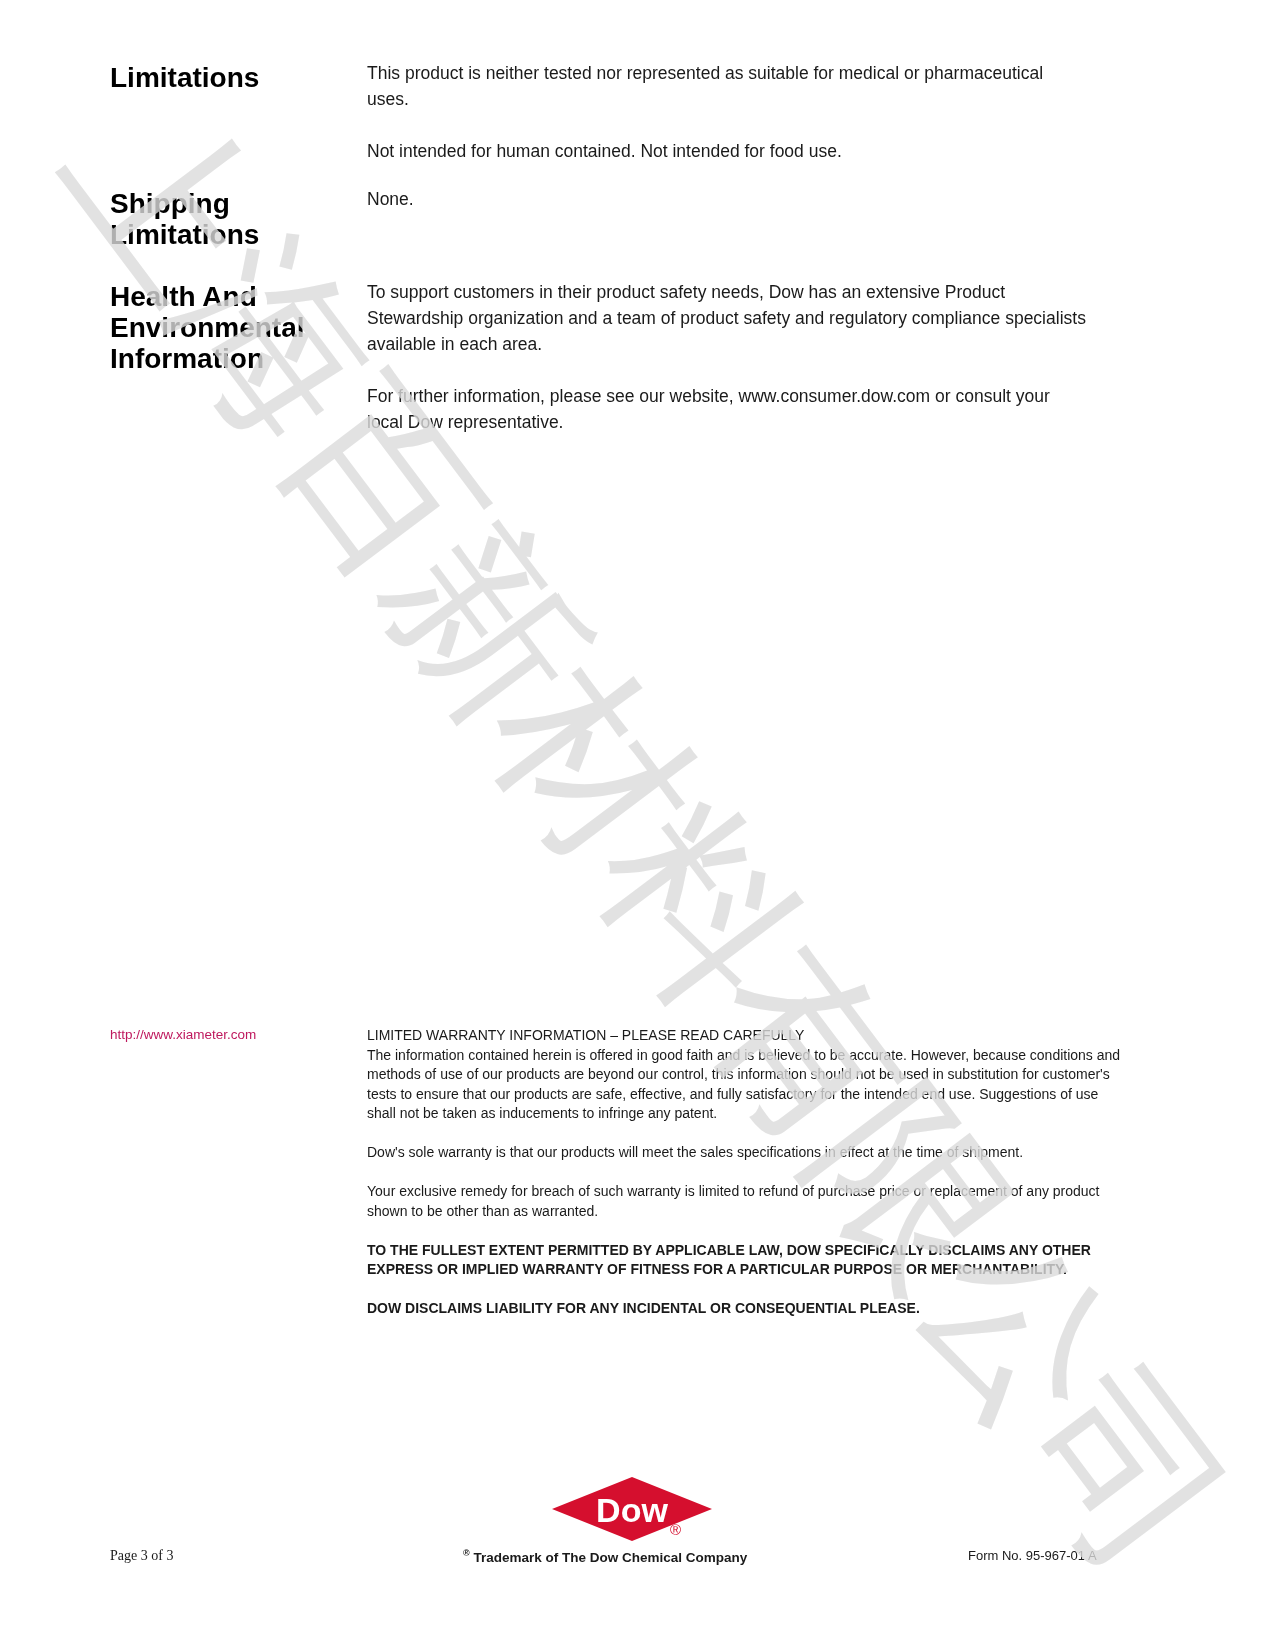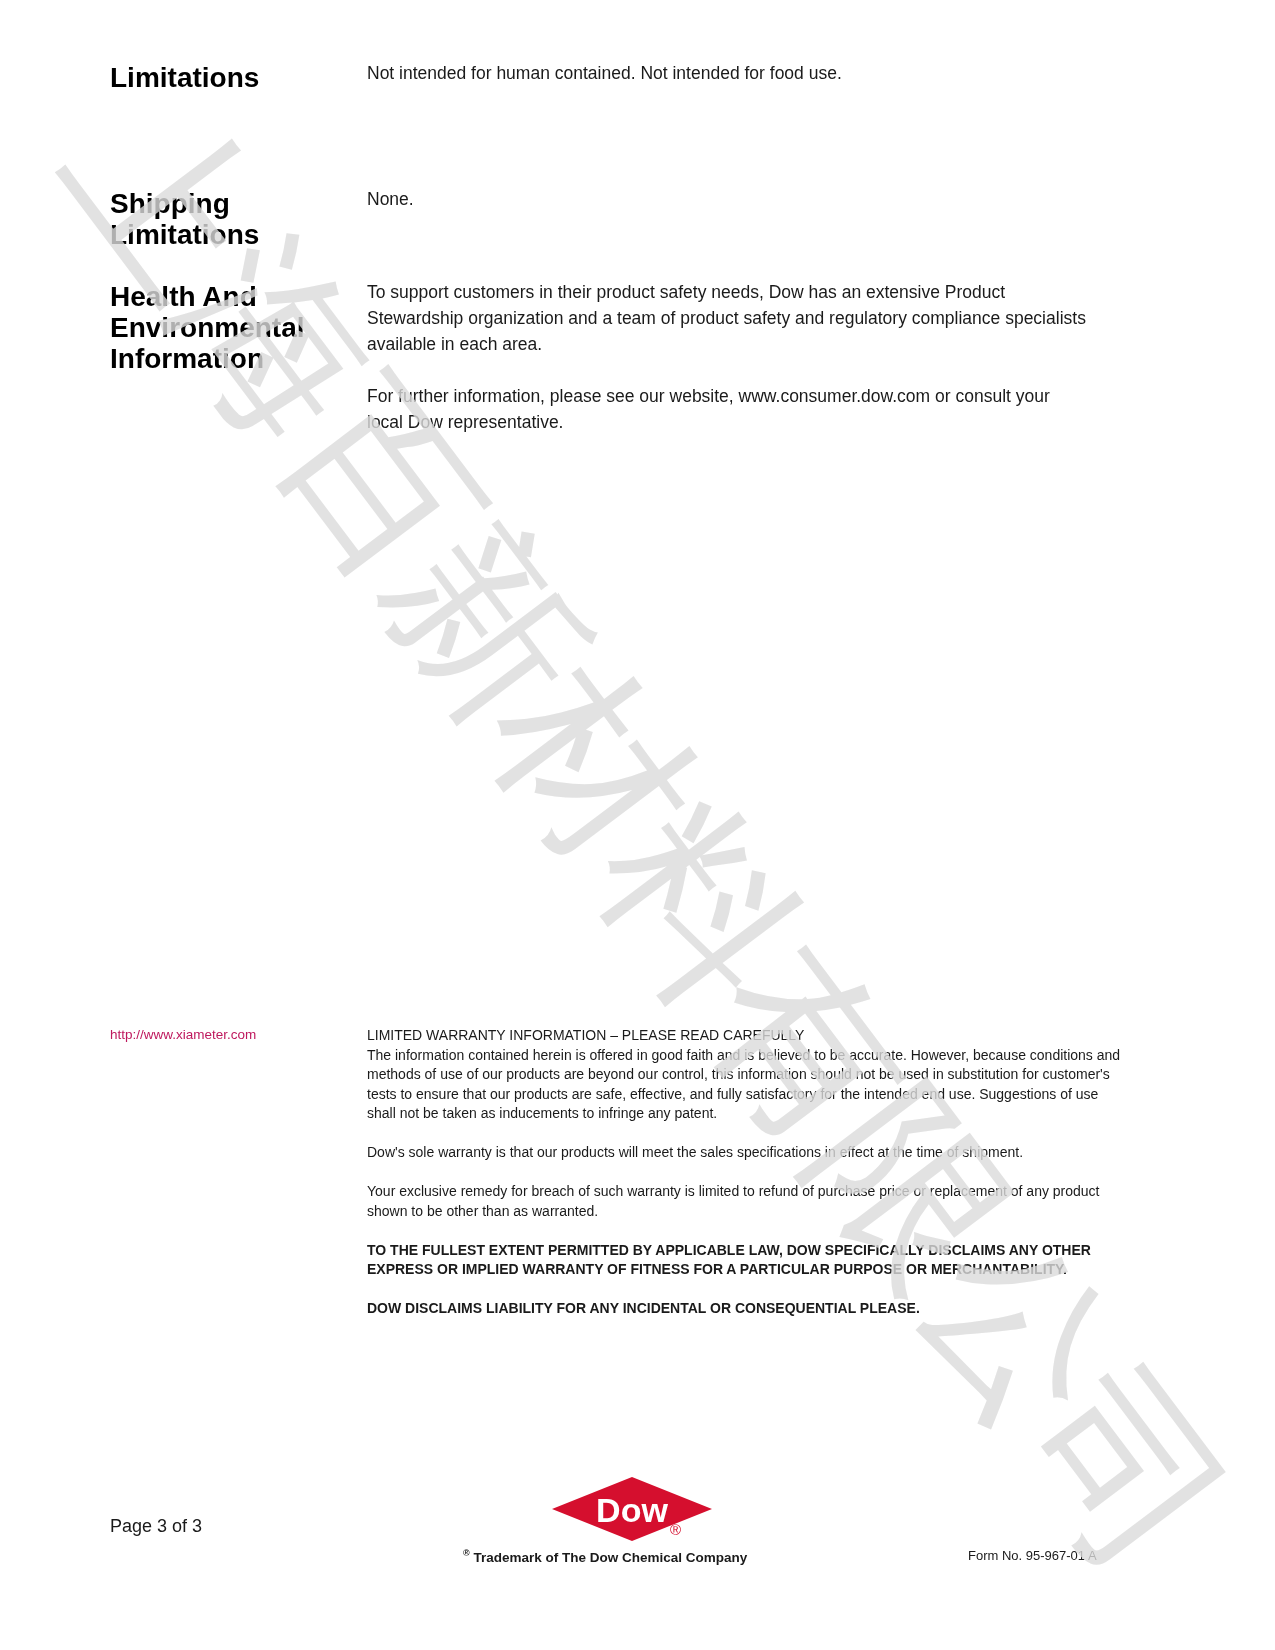--- a/index.html
+++ b/index.html
@@ -88,22 +88,23 @@
     left: 118px;
     top: 44px;
     font-size: 15px;
     color: #d50f2e;
     font-weight: normal;
   }
 
   .footer-left {
     position: absolute;
     left: 110px;
-    top: 1516px;
-    font-size: 18px;
+    top: 1548px;
+    font-size: 14px;
+    font-family: Liberation Serif, serif;
   }
   .footer-center {
     position: absolute;
     left: 463px;
     top: 1548px;
     font-size: 13.5px;
     font-weight: bold;
   }
   .footer-center .sup {
     font-size: 9px;
@@ -116,20 +117,21 @@
     font-size: 13px;
   }
 </style>
 </head>
 <body>
 
 <div class="page">
 
   <div class="section-heading" style="top:62px">Limitations</div>
   <div class="section-body" style="top:60px">
+    <p>This product is neither tested nor represented as suitable for medical or pharmaceutical uses.</p>
     <p>Not intended for human contained. Not intended for food use.</p>
   </div>
 
   <div class="section-heading" style="top:188px">Shipping Limitations</div>
   <div class="section-body" style="top:186px">
     <p>None.</p>
   </div>
 
   <div class="section-heading" style="top:281px">Health And Environmental Information</div>
   <div class="section-body" style="top:279px">

